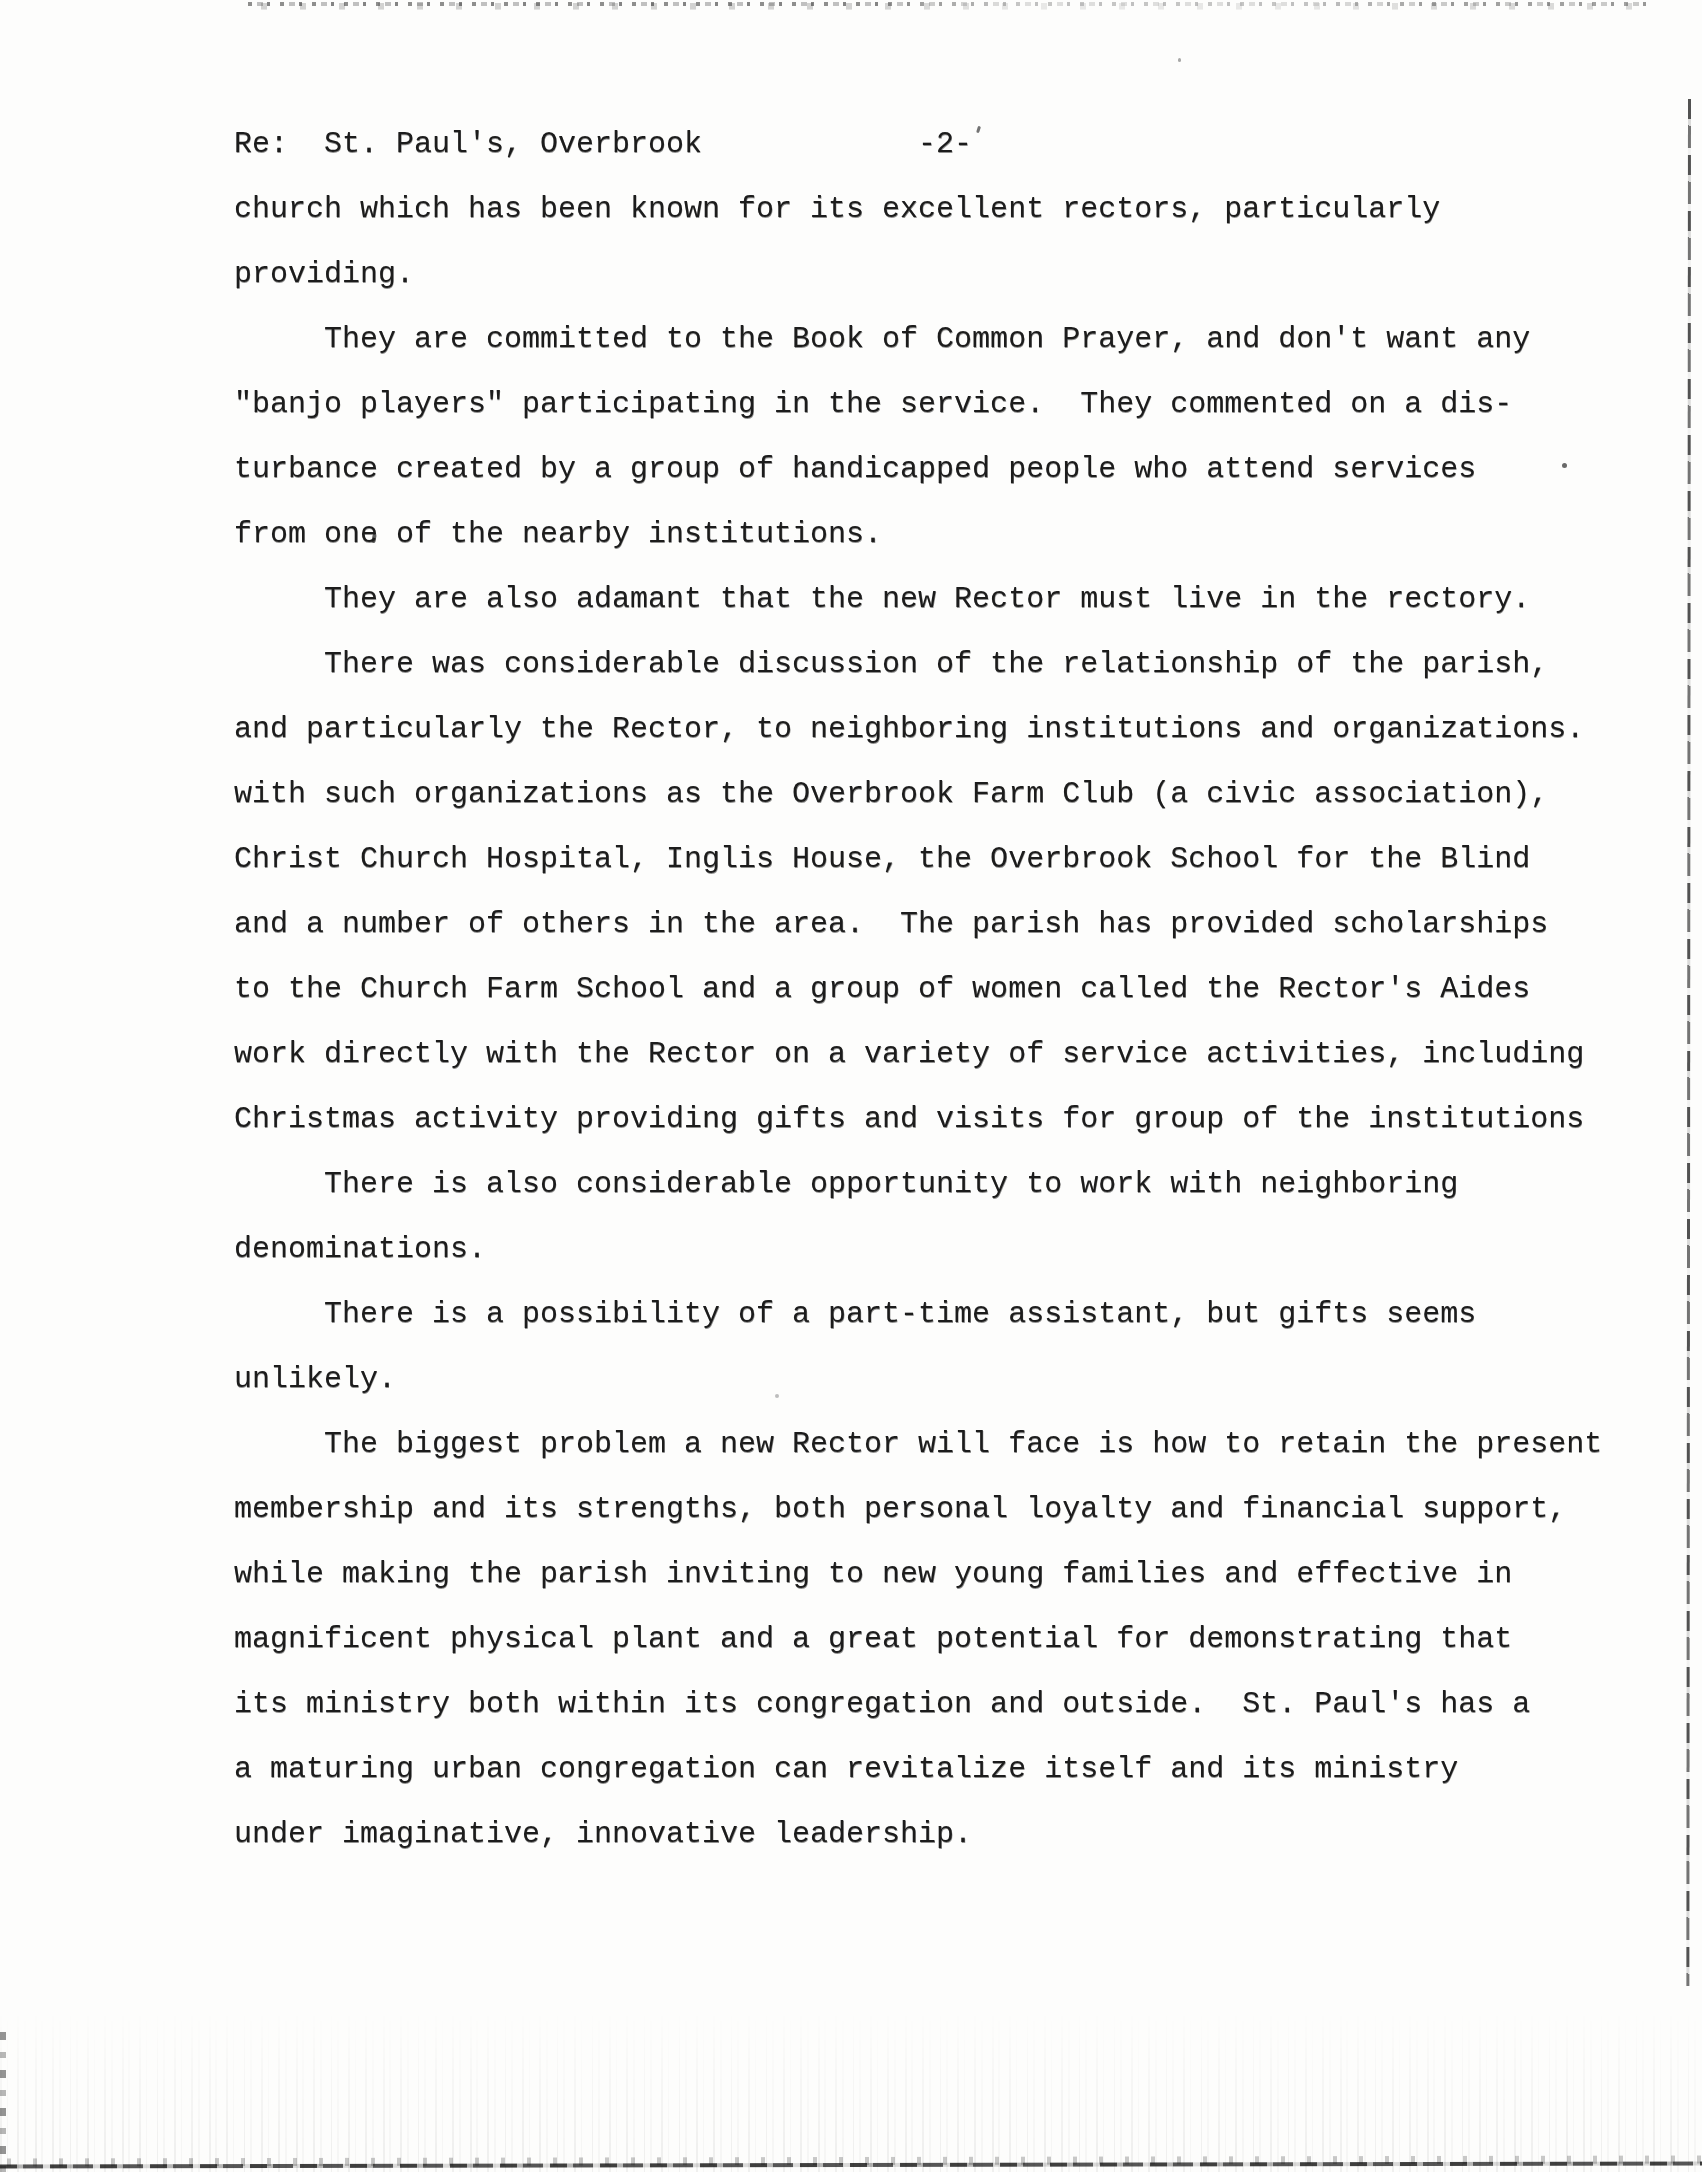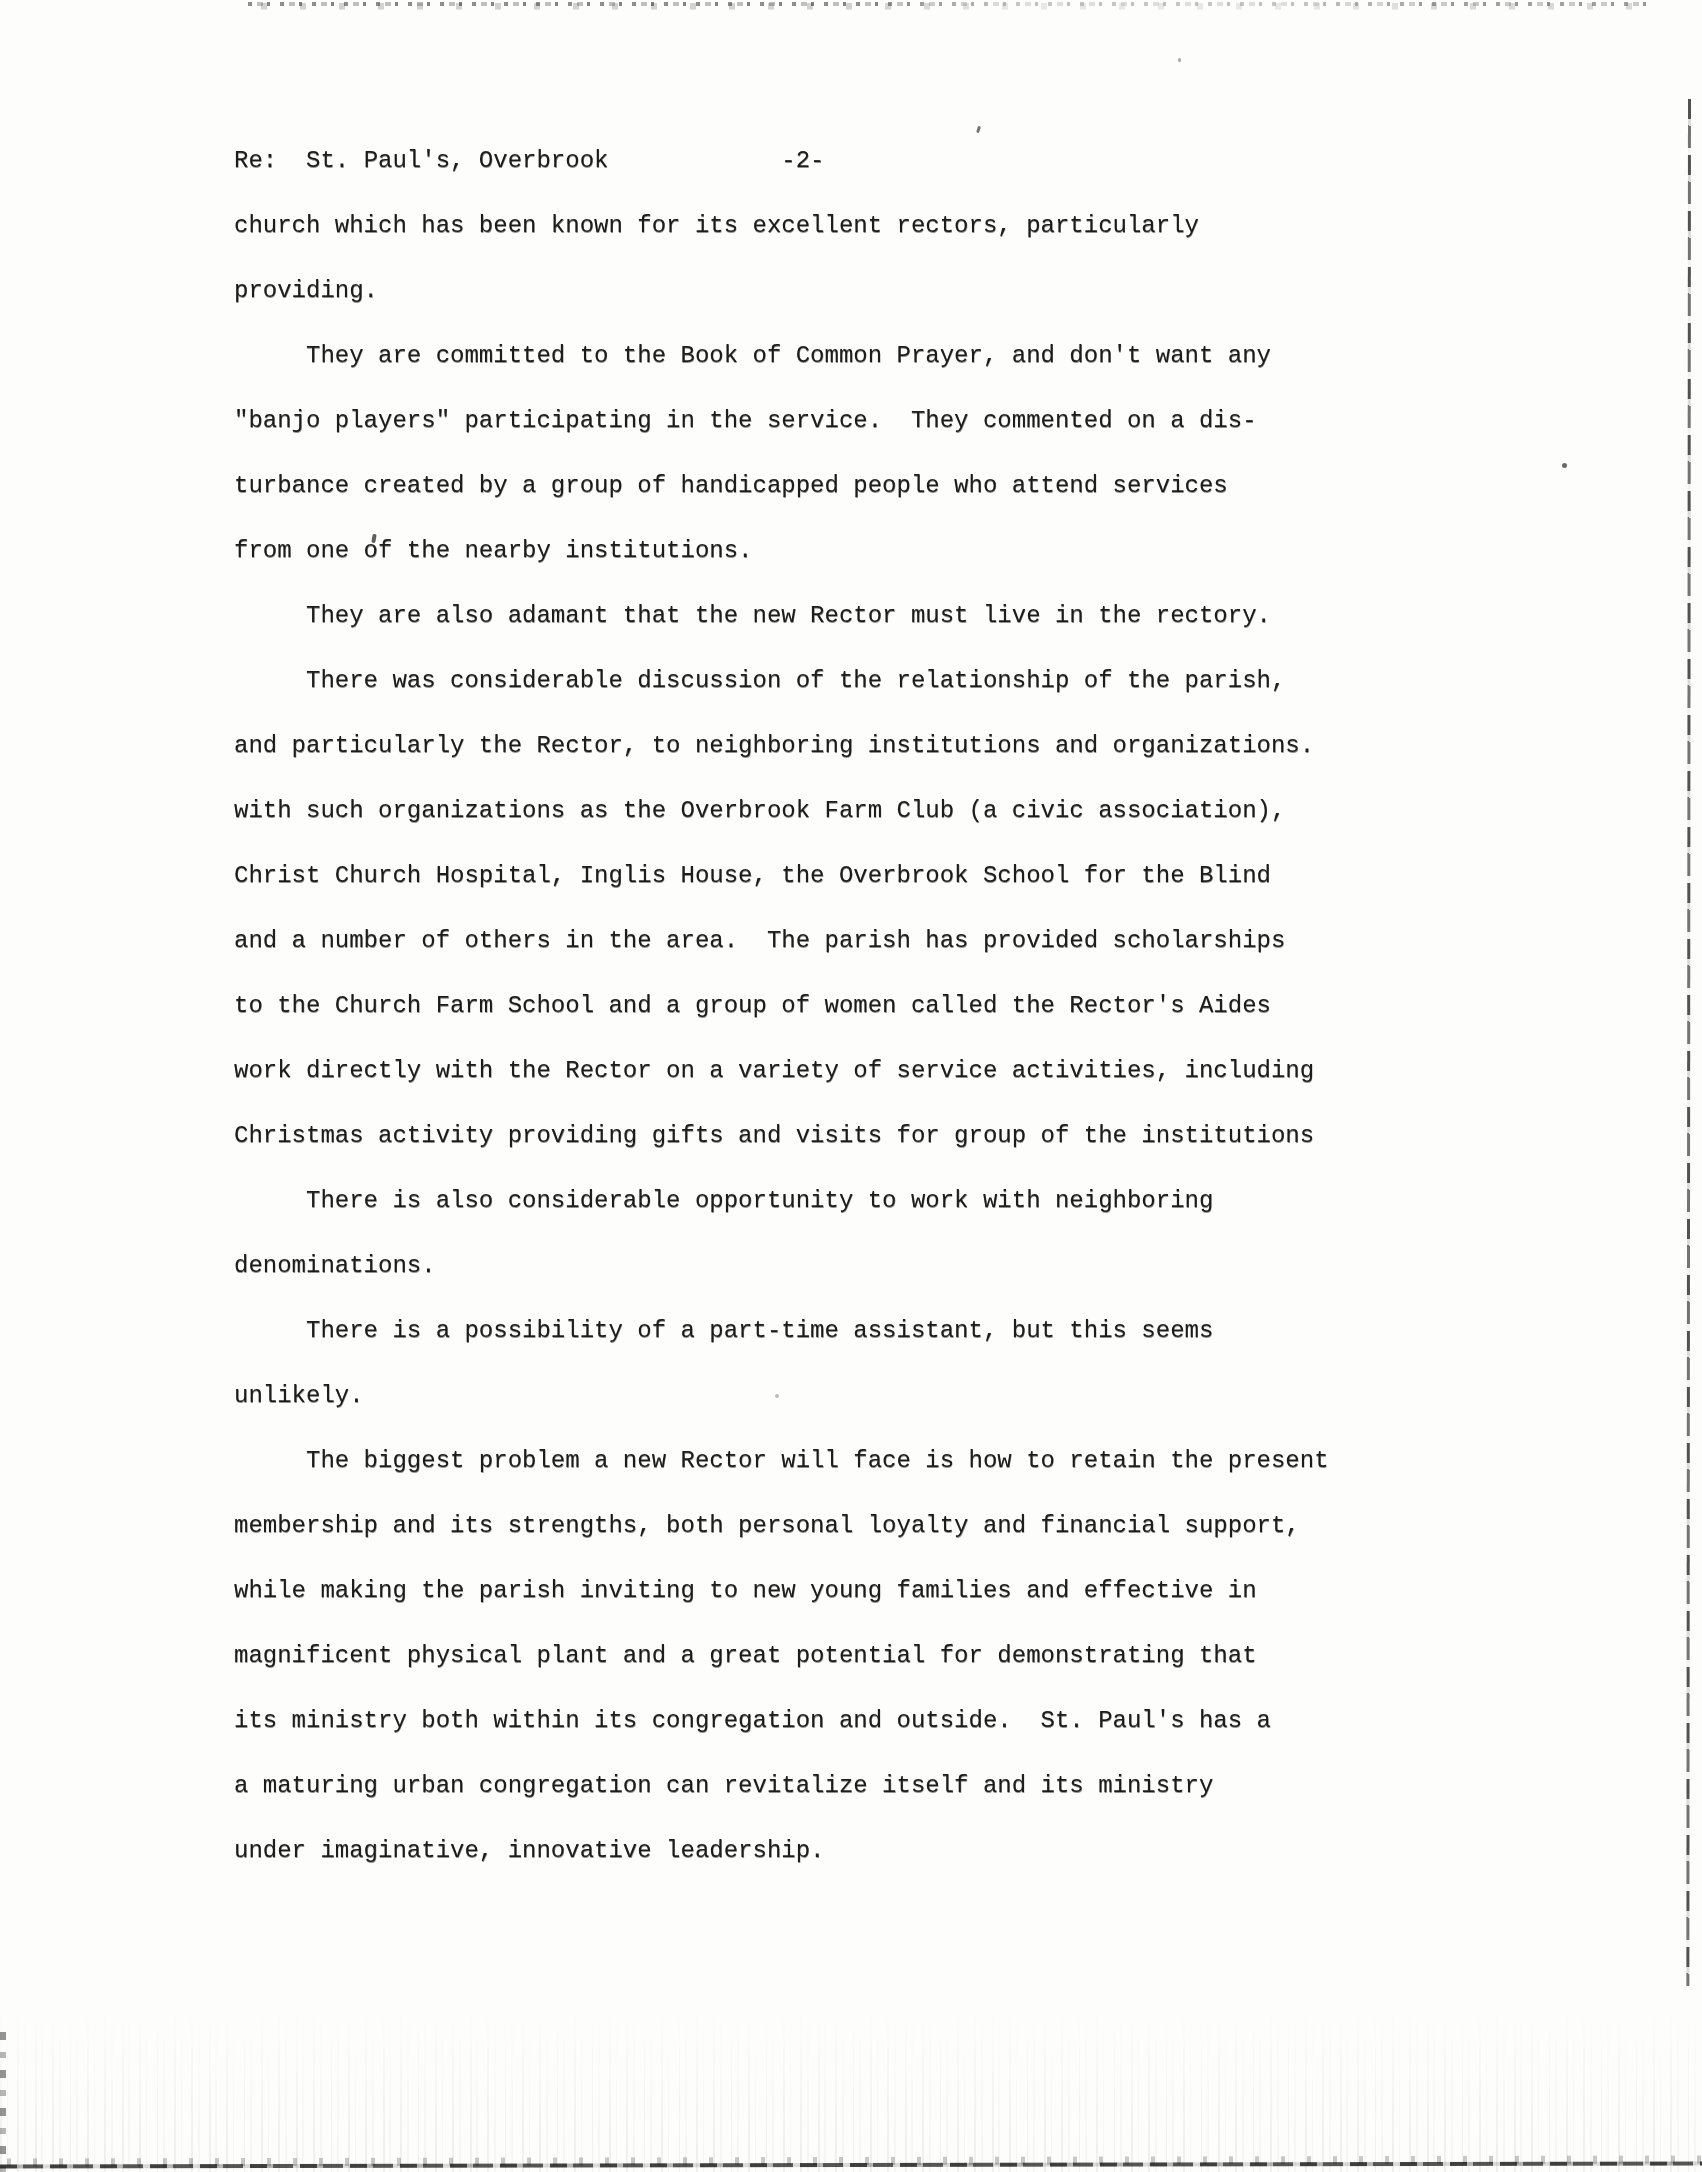--- a/index.html
+++ b/index.html
@@ -2,23 +2,23 @@
 <html style="--ink: #1c1c1c; --paper: #fdfdfc;font-size:13.2px"><head>
 <meta charset="utf-8">
 <style>
   html,body{margin:0;padding:0;}
   body{width:1702px;height:2172px;background:#e9e9e9;}
   .page{
     position:relative;width:1702px;height:2172px;overflow:hidden;
     background:var(--paper,#fdfdfc);
   }
   .text-block{
-    position:absolute;left:234px;top:128px;
+    position:absolute;left:234px;top:112px;
     font-family:"Liberation Mono","DejaVu Sans Mono",monospace;
-    font-size:24px;line-height:65px;
+    font-size:30px;line-height:65px;
     color:var(--ink,#1c1c1c);
     text-shadow:0.3px 0.5px 0.6px rgba(10,10,10,0.45);
   }
   .tline{white-space:pre;}
   .gap{display:inline-block;}
   .w2{width:2ch;}
   .w12{width:12ch;}
 
   
   .artifact{position:absolute;pointer-events:none;}
@@ -95,21 +95,21 @@
         <div class="tline">     There was considerable discussion of the relationship of the parish,</div>
         <div class="tline">and particularly the Rector, to neighboring institutions and organizations.</div>
         <div class="tline">with such organizations as the Overbrook Farm Club (a civic association),</div>
         <div class="tline">Christ Church Hospital, Inglis House, the Overbrook School for the Blind</div>
         <div class="tline">and a number of others in the area.  The parish has provided scholarships</div>
         <div class="tline">to the Church Farm School and a group of women called the Rector's Aides</div>
         <div class="tline">work directly with the Rector on a variety of service activities, including</div>
         <div class="tline">Christmas activity providing gifts and visits for group of the institutions</div>
         <div class="tline">     There is also considerable opportunity to work with neighboring</div>
         <div class="tline">denominations.</div>
-        <div class="tline">     There is a possibility of a part-time assistant, but this seems</div>
+        <div class="tline">     There is a possibility of a part-time assistant, but gifts seems</div>
         <div class="tline">unlikely.</div>
         <div class="tline">     The biggest problem a new Rector will face is how to retain the present</div>
         <div class="tline">membership and its strengths, both personal loyalty and financial support,</div>
         <div class="tline">while making the parish inviting to new young families and effective in</div>
         <div class="tline">magnificent physical plant and a great potential for demonstrating that</div>
         <div class="tline">its ministry both within its congregation and outside.  St. Paul's has a</div>
         <div class="tline">a maturing urban congregation can revitalize itself and its ministry</div>
         <div class="tline">under imaginative, innovative leadership.</div>
       </div>
   </div>

